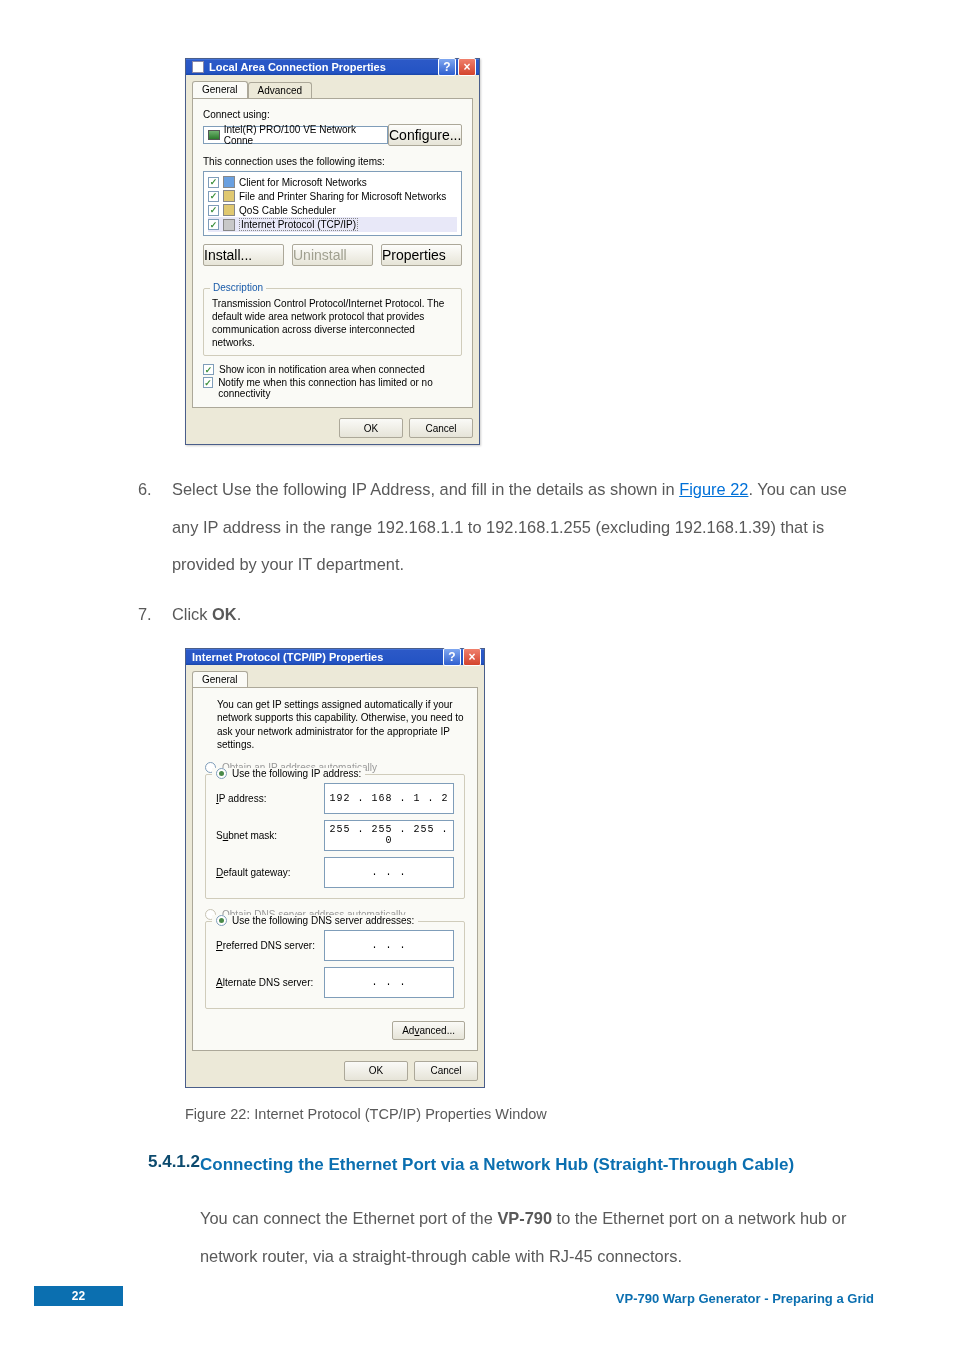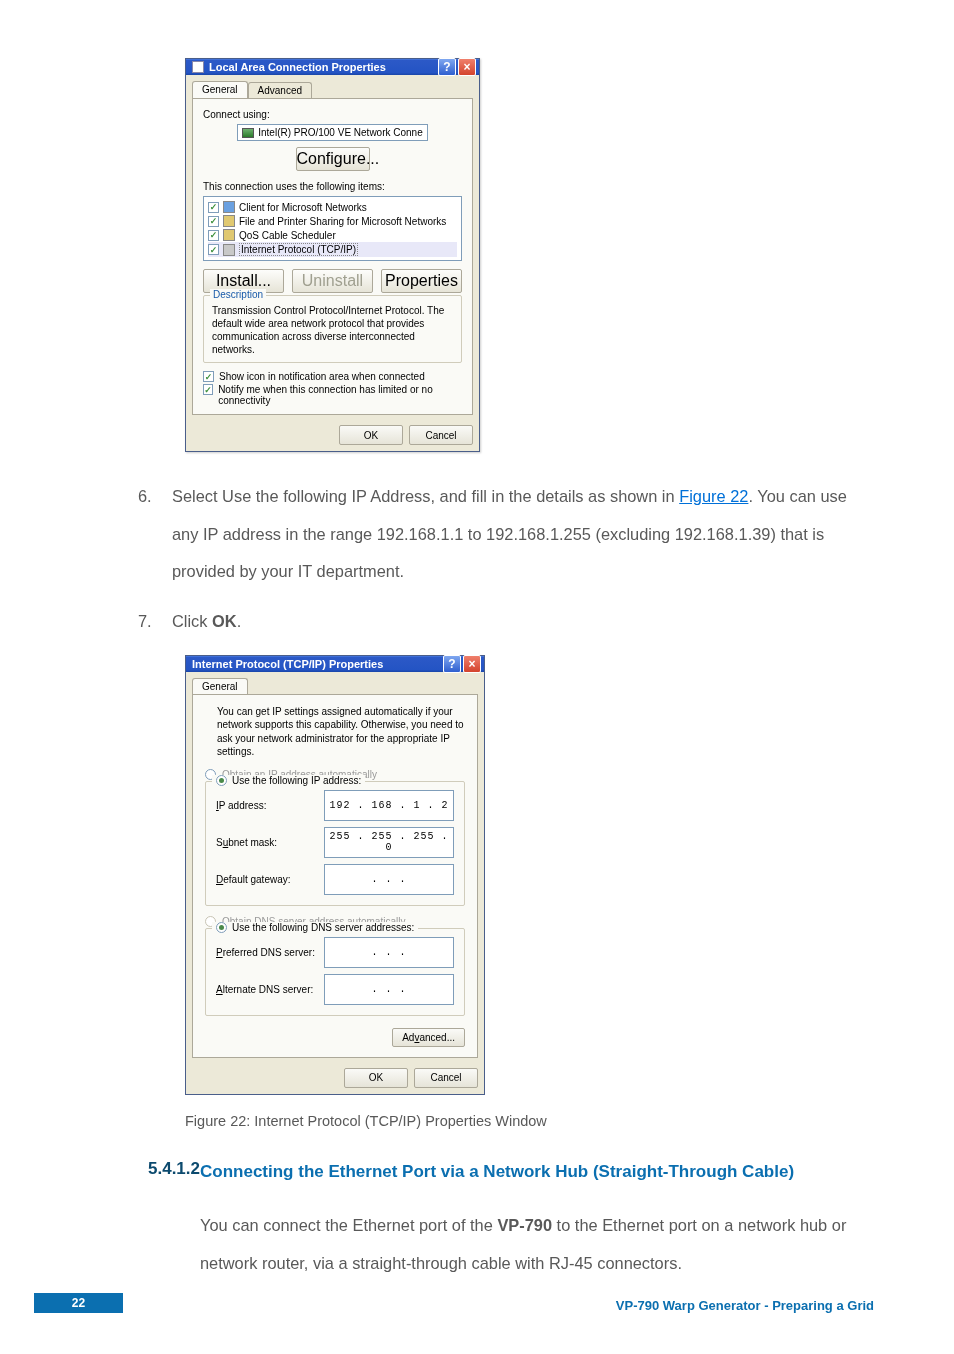--- a/index.html
+++ b/index.html
@@ -65,38 +65,38 @@
     position: relative;
   }
   .tab.inactive { background: #ece9d8; margin-top:1px; }
   .tab.active { background: #fafaf6; z-index:2; }
   .pane {
     margin: 0 6px 6px 6px;
     padding: 10px 10px 8px 10px;
     border: 1px solid #aca899;
     background: #fafaf6;
   }
-  .row { display:flex; align-items:center; gap:6px;flex-direction:column; }
+  .row { display:flex; align-items:center; gap:0; }
   .field {
     flex:1;
     border: 1px solid #7f9db9;
     background:#fff;
     padding: 2px 4px;
     height: 18px;
     display:flex; align-items:center; gap:4px;
   }
   .nic-icon { width:12px;height:10px;background:linear-gradient(#6fb26f,#2b7b2b); border:1px solid #555; display:inline-block;}
   .btn {
     border: 1px solid #aca899;
     background: linear-gradient(#fdfdfb,#e6e4d7);
     border-radius: 2px;
     padding: 2px 0;
-    font-size: 16px;
+    font-size: 14px;
     width: 70px;
-    text-align: center;
+    text-align: left;
   }
   .btn-wide { width: 74px; }
   .listbox {
     border: 1px solid #7f9db9;
     background: #fff;
     padding: 3px 4px;
     margin-top: 4px;
   }
   .li { display:flex; align-items:center; gap:4px; padding:1px 0; }
   .chk {
@@ -110,21 +110,21 @@
   .li-icon.grey { background:#c8c8c8; }
   .li.selected { background:#e8e8f8; }
   .li.selected .lbl { border:1px dotted #888; padding:0 1px; }
   .btn-row { display:flex; gap:8px; margin-top:8px; justify-content:space-between; }
   .btn-row .btn { flex:1; }
   .btn.disabled { color:#a0a090; }
   .grp {
     border: 1px solid #d0ccbb;
     border-radius: 2px;
     padding: 8px 8px 6px 8px;
-    margin-top: 2px;
+    margin-top: 22px;
     position: relative;
   }
   .grp-title {
     position:absolute; top:-7px; left:6px;
     background:#fafaf6; padding:0 3px;
     color:#185aa9;
   }
   .chkline { display:flex; gap:5px; align-items:flex-start; margin-top:8px; }
   .footer-row { display:flex; justify-content:flex-end; gap:6px; padding: 4px 6px 6px 0; }
   .dlg-btn {

